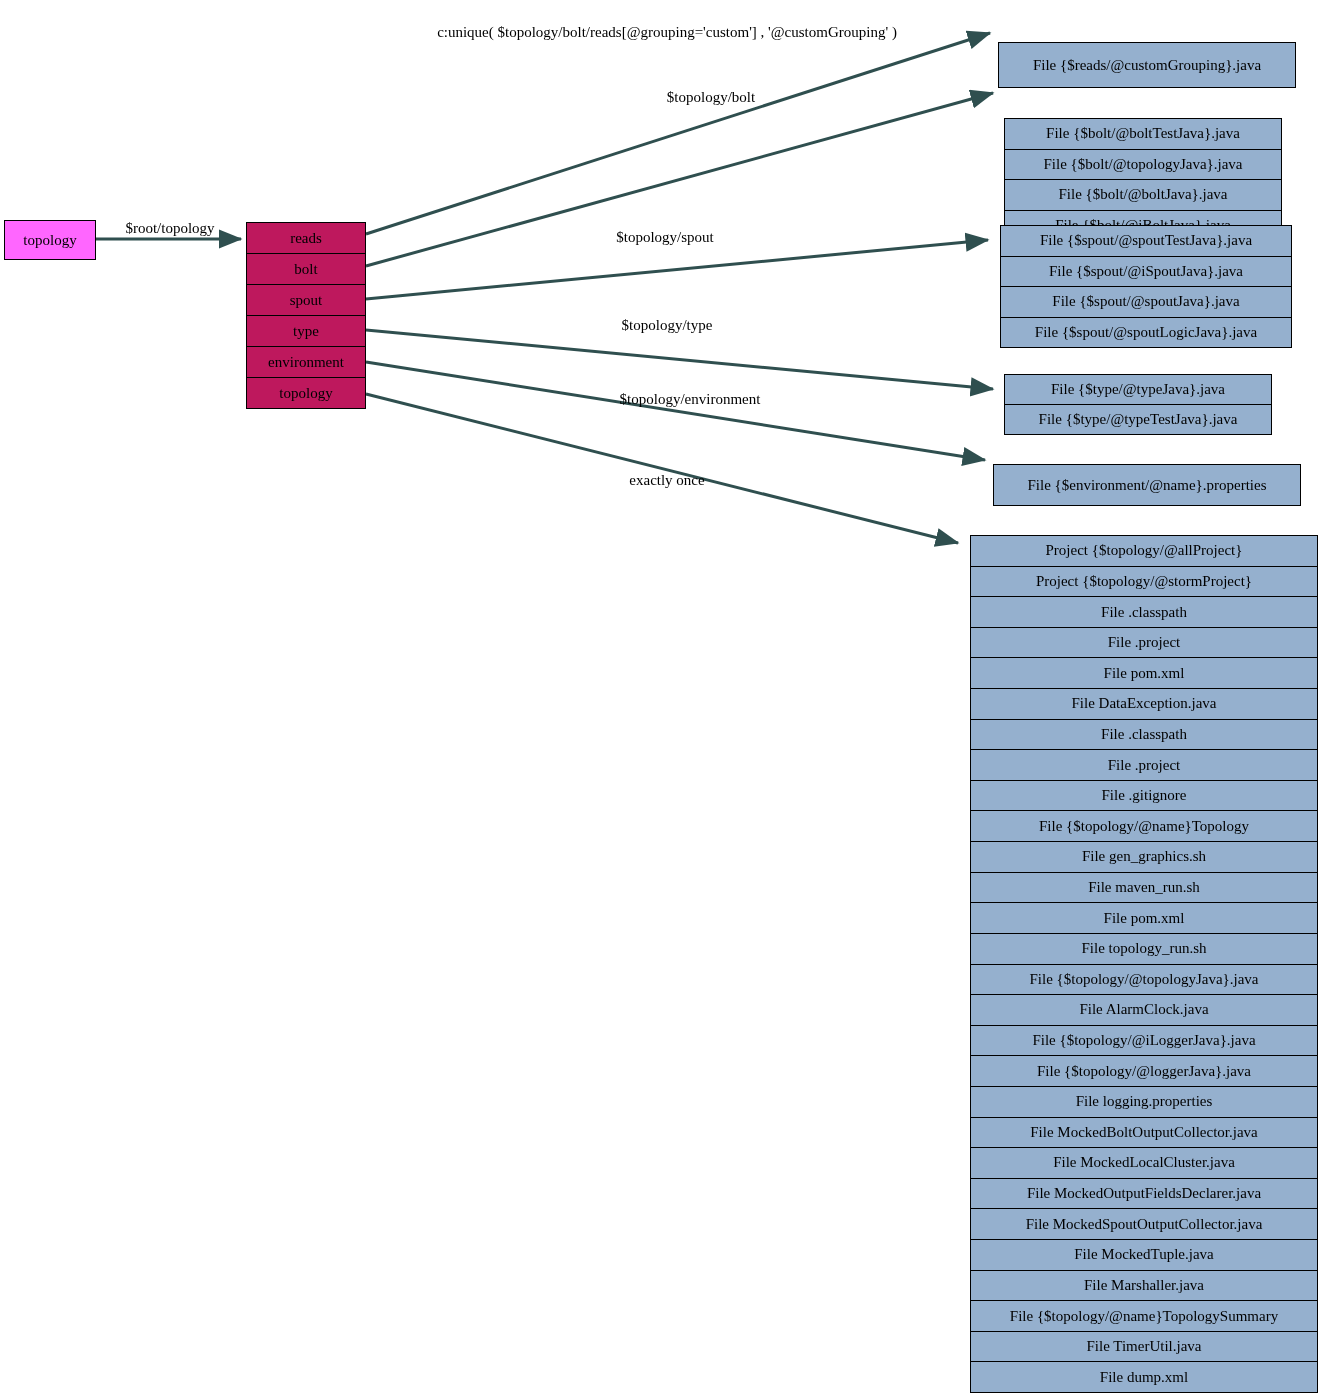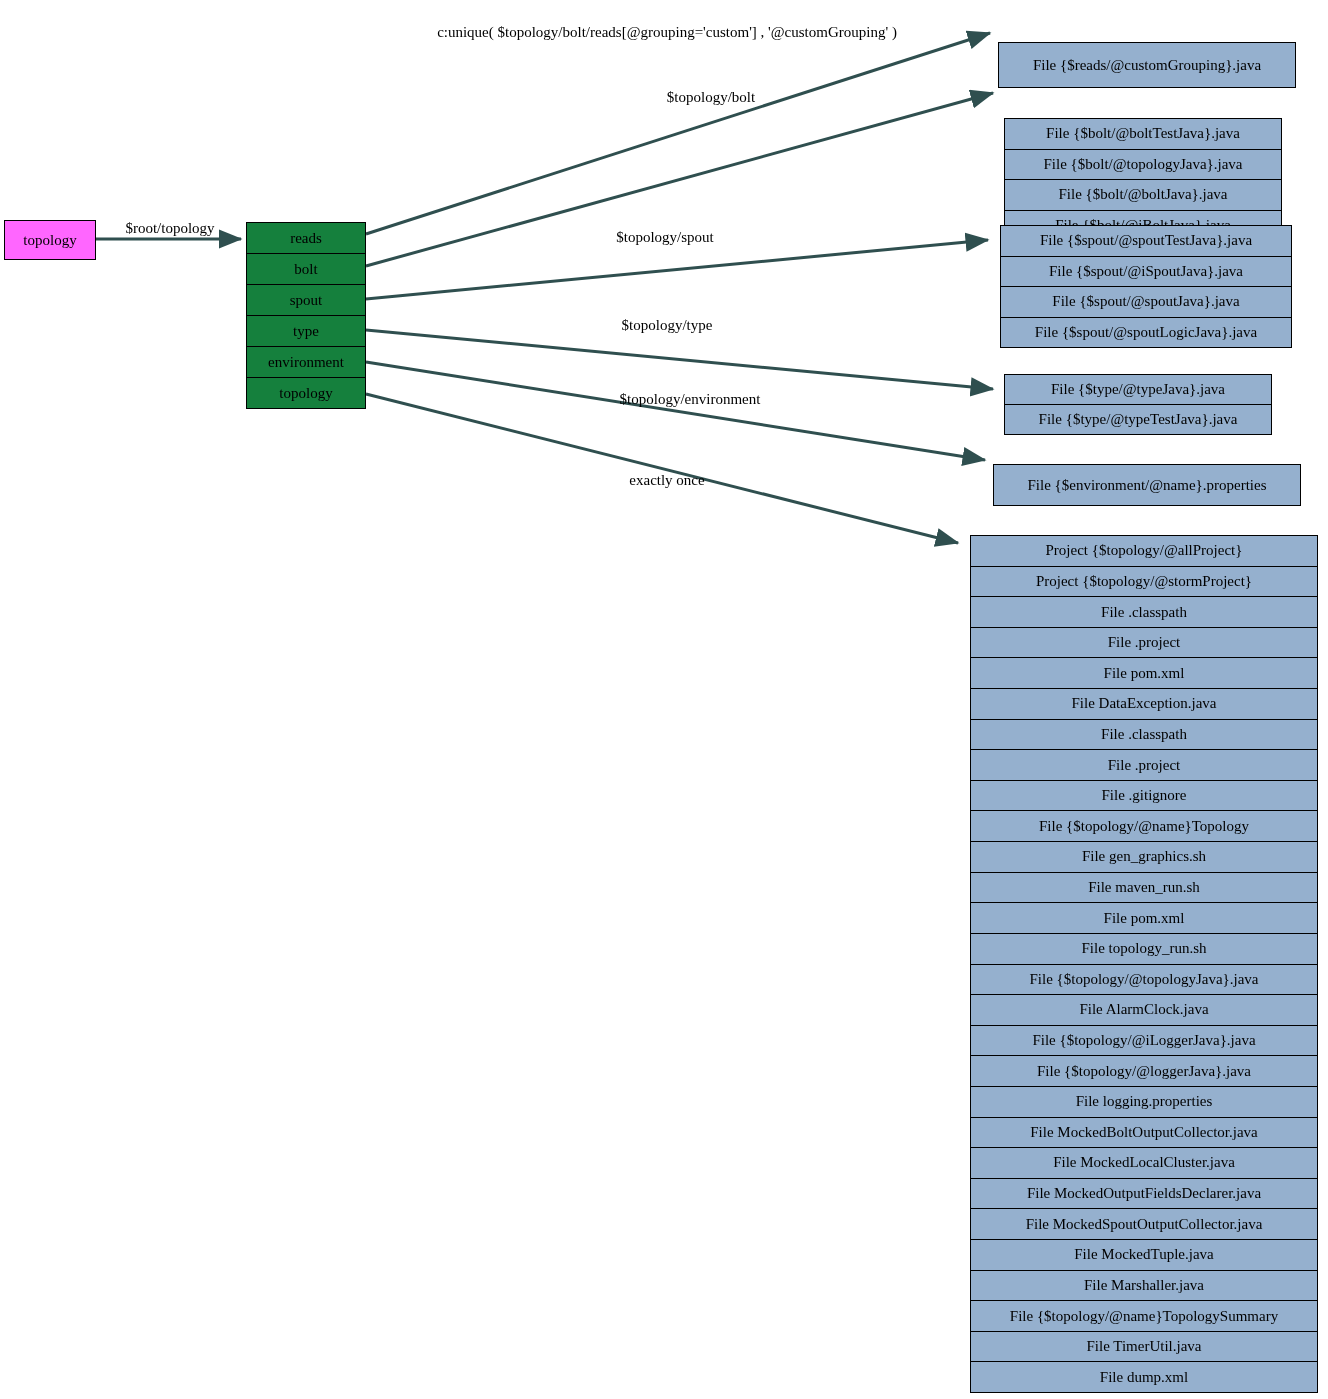--- a/index.html
+++ b/index.html
@@ -62,21 +62,21 @@
     color: #000000;
     display: flex;
     align-items: center;
     justify-content: center;
     white-space: nowrap;
     border-bottom: 1px solid #000000;
   }
   .record .cell:last-child {
     border-bottom: none;
   }
-  .record.magenta .cell { background: #15803d; text-align: right; }
+  .record.magenta .cell { background: #be185d; text-align: right; }
   .record.blue .cell { background: #95b0ce; }
   .edge-label {
     position: absolute;
     font-size: 15px;
     color: #000000;
     white-space: nowrap;
     transform: translate(-50%, -50%);
   }
   .title-label {
     position: absolute;

